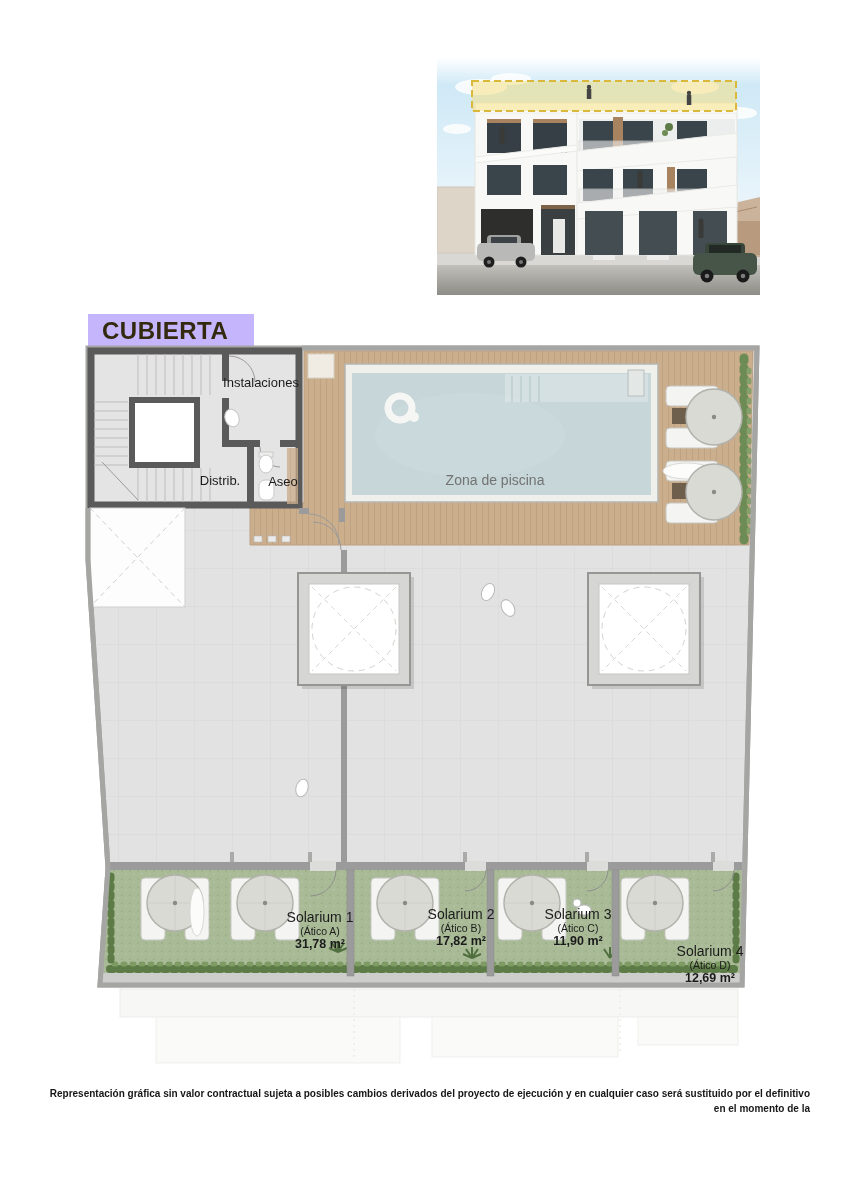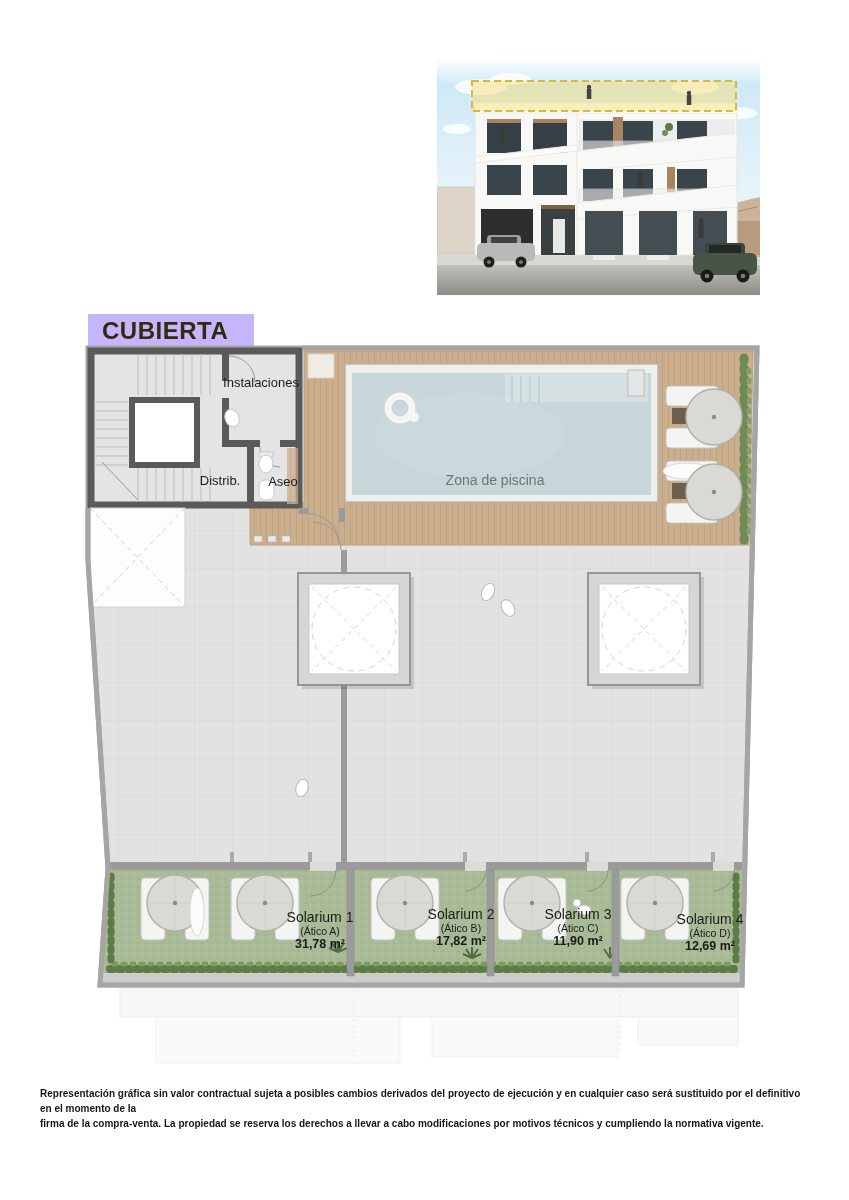--- a/index.html
+++ b/index.html
@@ -8,21 +8,21 @@
   .abs{position:absolute;}
   .ctr{transform:translate(-50%,-50%);text-align:center;}
   .plan-label{font-size:13px;color:#1b1b1b;white-space:nowrap;}
   .pool-label{font-size:14px;color:#737373;}
   .sol-block{display:flex;flex-direction:column;align-items:center;line-height:1.15;white-space:nowrap;}
   .sol-name{font-size:14px;}
   .sol-unit{font-size:10.5px;}
   .sol-area{font-size:12.5px;font-weight:600;}
   #title-badge{background:#c4b5fd;color:#33290f;font-size:24px;font-weight:bold;
        padding:3px 26px 4px 14px;letter-spacing:0.5px;display:inline-block;}
-  #disclaimer{width:770px;left:40px;top:1086px;text-align:left;font-size:10px;
+  #disclaimer{width:770px;left:40px;top:1086px;text-align:right;font-size:10px;
        font-weight:700;line-height:1.5;color:#161616;}
 </style>
 </head>
 <body>
 
 <div id="app">
 
   <svg class="abs" style="left:437px;top:57px" width="323" height="238" viewBox="0 0 323 238">
     <defs>
       <linearGradient id="skyGrad" x1="0" y1="0" x2="0" y2="1">
@@ -330,24 +330,23 @@
   <div class="abs ctr sol-block" style="left:461px;top:927px">
     <span class="sol-name">Solarium 2</span>
     <span class="sol-unit">(Ático B)</span>
     <span class="sol-area">17,82 m²</span>
   </div>
   <div class="abs ctr sol-block" style="left:578px;top:927px">
     <span class="sol-name">Solarium 3</span>
     <span class="sol-unit">(Ático C)</span>
     <span class="sol-area">11,90 m²</span>
   </div>
-  <div class="abs ctr sol-block" style="left:710px;top:932px">
+  <div class="abs ctr sol-block" style="left:710px;top:964px">
     <span class="sol-name">Solarium 4</span>
     <span class="sol-unit">(Ático D)</span>
     <span class="sol-area">12,69 m²</span>
   </div>
 
   <div id="disclaimer" class="abs">
     <div>Representación gráfica sin valor contractual sujeta a posibles cambios derivados del proyecto de ejecución y en cualquier caso será sustituido por el definitivo en el momento de la</div>
-    <div>firma de la compra-venta. La propiedad se reserva los derechos a llevar a cabo modificaciones por motivos técnicos y cumpliendo la normativa vigente.</div>
   </div>
 
 </div>
 
 </body></html>

